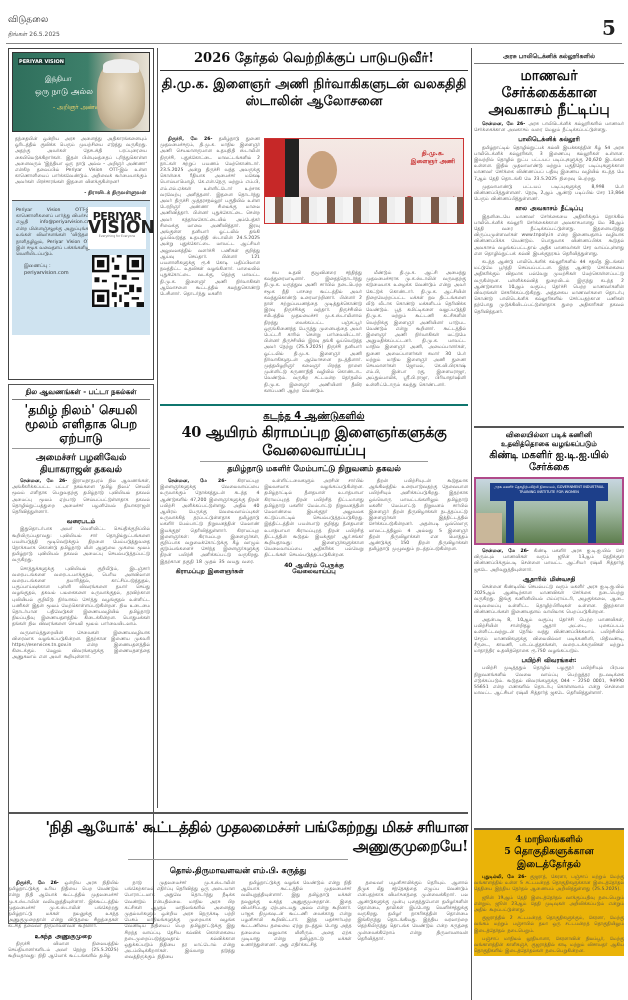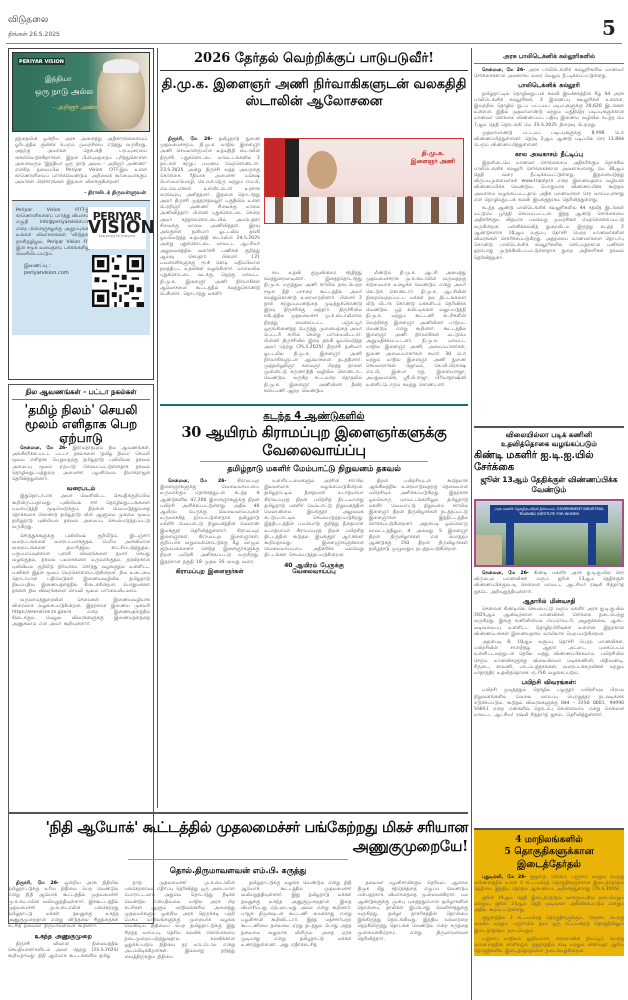--- a/index.html
+++ b/index.html
@@ -70,21 +70,21 @@
   .niti-head { font-size: 14.5px; font-weight: bold; text-align: right; color: #111; font-family: "DejaVu Serif", serif; letter-spacing: -0.4px; }
   .niti-sub { font-size: 8px; font-weight: bold; text-align: center; color: #111; margin-top: 3px; border-top: 1px solid #999; padding-top: 6px; margin-left: 120px; margin-right: 120px; }
   .cols4 { display: flex; gap: 6px; margin-top: 4px; }
   .cols4 > div { flex: 1; }
 
   
   .right-kicker { font-size: 6px; font-weight: bold; color: #222; text-align: center; border-bottom: 1px solid #777; padding: 4px 0 3px; }
   .right-head1 { font-size: 14px; font-weight: bold; text-align: center; color: #111; line-height: 17px; font-family: "DejaVu Serif", serif; margin-top: 3px; }
   .right-art2 { position: absolute; left: 0; top: 378px; width: 150px; border-top: 2px solid #555; padding-top: 3px; }
   .right-kicker2 { font-size: 7px; font-weight: bold; text-align: center; color: #111; }
-  .right-head2 { font-size: 10px; font-weight: bold; text-align: left; color: #111; font-family: "DejaVu Serif", serif; line-height: 12px; }
+  .right-head2 { font-size: 10px; font-weight: bold; text-align: center; color: #111; font-family: "DejaVu Serif", serif; line-height: 12px; }
   .right-head2-sub { font-size: 7.5px; font-weight: bold; text-align: center; color: #111; line-height: 10px; margin-top: 2px; }
   .gate-photo { margin-top: 4px; height: 68px; border: 2px solid #b04a8a; position: relative; background: linear-gradient(180deg, #c7d6e0 0%, #9fb7a0 50%, #5e7e4e 100%); overflow: hidden; }
   .gate-sign { position: absolute; left: 14px; top: 4px; width: 118px; height: 18px; background: #1d3f8a; color: #fff; font-size: 3.5px; text-align: center; line-height: 4.5px; padding-top: 2px; }
   .gate-post-l { position: absolute; left: 30px; top: 20px; width: 8px; height: 50px; background: #1d3f8a; }
   .gate-post-r { position: absolute; left: 112px; top: 20px; width: 8px; height: 50px; background: #1d3f8a; }
   .gate-bldg { position: absolute; left: 0; bottom: 0; width: 26px; height: 30px; background: #c9b79a; }
   .right-art3 { position: absolute; left: 0; top: 780px; width: 150px; border-top: 2px solid #555; padding-top: 4px; }
   .right-head3a { font-size: 9px; font-weight: bold; text-align: center; color: #111; font-family: "DejaVu Serif", serif; }
   .right-head3b { font-size: 9.5px; font-weight: bold; text-align: center; color: #111; font-family: "DejaVu Serif", serif; }
 </style>
@@ -155,20 +155,21 @@
             <rect x="18" y="19" width="3" height="2"></rect>
           <rect x="9" y="19" width="1" height="2"></rect>
         </g>
       </svg>
     </div>
   </div>
 
   <div class="art-tamilnilam">
     <div class="kicker-box">நில ஆவணங்கள் - பட்டா நகல்கள்</div>
     <div class="head-big">'தமிழ் நிலம்' செயலி மூலம் எளிதாக பெற ஏற்பாடு</div>
+    <div class="head-sub">அமைச்சர் பழனிவேல் தியாகராஜன் தகவல்</div>
     <div class="body-text">
       <p><span class="lead-bold">சென்னை, மே 26-</span> <span>இராமநாதபுரம் நில ஆவணங்கள், அங்கீகரிக்கப்பட்ட பட்டா நகல்களை 'தமிழ் நிலம்' செயலி மூலம் எளிதாக பெறுவதற்கு தமிழ்நாடு புவியியல் தகவல் அமைப்பு மூலம் ஏற்பாடு செய்யப்பட்டுள்ளதாக தகவல் தொழில்நுட்பத்துறை அமைச்சர் பழனிவேல் தியாகராஜன் தெரிவித்துள்ளார்.</span></p>
       <div class="subhead">வரைபடம்</div>
       <p>இதுதொடர்பாக அவர் வெளியிட்ட செய்திக்குறிப்பில் கூறியிருப்பதாவது: புவியியல் சார் தொழில்நுட்பங்களை பயன்படுத்தி மூடிவெடுக்கும் திறனை மேம்படுத்துவதை நோக்கமாக கொண்டு தமிழ்நாடு மின் ஆளுமை முகமை மூலம் தமிழ்நாடு புவியியல் தகவல் அமைப்பு செயல்படுத்தப்பட்டு வருகிறது.</p>
       <p>சொத்துக்களுக்கு புவியியல் குறியீடும், இடஞ்சார் வரைபடங்களை வரைபடமாக்குதல், பெரிய அளவிலான வரைபடங்களை தயாரித்தல், காட்சிப்படுத்துதல், பகுப்பாய்வுக்கான புள்ளி விவரங்களை தயார் செய்து வழங்குதல், தகவல் பலகைகளை உருவாக்குதல், தரவிற்கான புவியியல் குறியீடு நிர்வாகம் சேர்த்து வழங்குதல் உள்ளிட்ட பணிகள் இதன் மூலம் மேற்கொள்ளப்படுகின்றன. நில உடைமை தொடர்பான பதிவேடுகள் இணையவழியில் தமிழ்நாடு நிலப்பதிவு இணையதளத்தில் கிடைக்கின்றன. பொதுமக்கள் தங்கள் நில விவரங்களை செயலி மூலம் பார்வையிடலாம்.</p>
       <p>வருவாய்த்துறையின் சேவைகள் இணையவழியாக விரைவாக வழங்கப்படுகின்றன. இதற்கான இணைய முகவரி https://eservices.tn.gov.in என்ற இணையதளத்தில் கிடைக்கும். மேலும் விவரங்களுக்கு இணையதளத்தை அணுகலாம் என அவர் கூறியுள்ளார்.</p>
     </div>
   </div>
 </div>
 
@@ -195,21 +196,21 @@
     <div class="mid-c2 body-text">
       <p>சுய உதவி குழுவினரை சந்தித்து கலந்துரையாடினார். இதைத்தொடர்ந்து தி.மு.க. மருத்துவ அணி சார்பில் நடைபெற்ற சமூக நீதி பாசறை கூட்டத்தில் அவர் கலந்துகொண்டு உரையாற்றினார். பின்னர் 2 நாள் சுற்றுப்பயணத்தை முடித்துக்கொண்டு இரவு திருச்சிக்கு வந்தார். திருச்சியில் சமீபத்தில் முதலமைச்சர் மு.க.ஸ்டாலினால் திறந்து வைக்கப்பட்ட பஞ்சப்பூர் ஒருங்கிணைந்த பேருந்து முனையத்தை அவர் பேட்டரி காரில் சென்று பார்வையிட்டார். பின்னர் திருச்சியில் இரவு தங்கி ஓய்வெடுத்த அவர் நேற்று (25.5.2025) திருச்சி தனியார் ஓட்டலில் தி.மு.க. இளைஞர் அணி நிர்வாகிகளுடன் ஆலோசனை நடத்தினார். முத்தமிழறிஞர் கலைஞர் பிறந்த நாளை முன்னிட்டு கருணாநிதி வழியில் கொண்டாட வேண்டும். வருகிற சட்டமன்ற தேர்தலில் தி.மு.க. இளைஞர் அணியினர் தீவிர களப்பணி ஆற்ற வேண்டும்.</p>
     </div>
     <div class="mid-c3 body-text">
       <p>மீண்டும் தி.மு.க. ஆட்சி அமைந்து முதலமைச்சராக மு.க.ஸ்டாலின் வருவதற்கு கடுமையாக உழைக்க வேண்டும் என்று அவர் கேட்டுக் கொண்டார். தி.மு.க. ஆட்சியின் நிறைவேற்றப்பட்ட மக்கள் நல திட்டங்களை வீடு வீடாக கொண்டு மக்களிடம் தெரிவிக்க வேண்டும். பூத் கமிட்டிகளை வலுப்படுத்தி தி.மு.க. மற்றும் கூட்டணி கட்சிகளின் வெற்றிக்கு இளைஞர் அணியினர் பாடுபட வேண்டும் என்று கூறினார். கூட்டத்தில் இளைஞர் அணி நிர்வாகிகள் மட்டுமே அனுமதிக்கப்பட்டனர். தி.மு.க. மாவட்ட மாநில இளைஞர் அணி, அமைப்பாளர்கள், துணை அமைப்பாளர்கள் சுமார் 30 பேர் மற்றும் மாநில இளைஞர் அணி துணை செயலாளர்கள் ஜோயல், கே.வி.பிரகாஷ் எம்.பி, இன்பா ரகு, இளையராஜா, அப்துல்மாலிக், ஸ்ரீ.பி.ராஜா, பிரியாதர்ஷினி உள்ளிட்டோரும் கலந்து கொண்டனர்.</p>
     </div>
   </div>
 
   <div class="mid-art2" style="top:356px;">
     <div class="kicker-underline">கடந்த 4 ஆண்டுகளில்</div>
-    <div class="head-40k">30 ஆயிரம் கிராமப்புற இளைஞர்களுக்கு வேலைவாய்ப்பு</div>
+    <div class="head-40k">40 ஆயிரம் கிராமப்புற இளைஞர்களுக்கு வேலைவாய்ப்பு</div>
     <div class="head-40k-sub">தமிழ்நாடு மகளிர் மேம்பாட்டு நிறுவனம் தகவல்</div>
     <div class="cols3 body-text">
       <div>
         <p><span class="lead-bold">சென்னை, மே 26-</span> <span>கிராமப்புற இளைஞர்களுக்கு வேலைவாய்ப்பை உருவாக்கும் நோக்கத்துடன் கடந்த 4 ஆண்டுகளில் 47,200 இளைஞர்களுக்கு திறன் பயிற்சி அளிக்கப்பட்டுள்ளது. அதில் 40 ஆயிரம் பேருக்கு வேலைவாய்ப்புகள் உருவாக்கித் தரப்பட்டுள்ளதாக தமிழ்நாடு மகளிர் மேம்பாட்டு நிறுவனத்தின் மேலாண் இயக்குநர் தெரிவித்துள்ளார். கிராமப்புற இளைஞர்கள்: கிராமப்புற இளைஞர்கள், குறிப்பாக வறுமைக்கோட்டுக்கு கீழ் வாழும் குடும்பங்களைச் சேர்ந்த இளைஞர்களுக்கு திறன் பயிற்சி அளிக்கப்பட்டு வருகிறது. இதற்கான தகுதி 18 முதல் 35 வயது வரை.</span></p>
         <div class="subhead">கிராமப்புற இளைஞர்கள்</div>
       </div>
       <div>
         <p>உள்ளிட்டவைகளும் அரசின் சார்பில் இலவசமாக வழங்கப்படுகின்றன. தமிழ்நாட்டில் தீனதயாள் உபாத்யாயா கிராமப்புறத் திறன் பயிற்சித் திட்டமானது தமிழ்நாடு மகளிர் மேம்பாட்டு நிறுவனத்தின் மேலாண்மை இயக்குநர் அலுவலக கட்டுப்பாட்டில் செயல்படுத்தப்படுகிறது. இத்திட்டத்தின் பயன்பாடு குறித்து தீனதயாள் உபாத்யாயா கிராமப்புறத் திறன் பயிற்சித் திட்டத்தின் கூடுதல் இயக்குநர் ஆர்.சங்கர் கூறியதாவது: இளைஞர்களுக்கான வேலைவாய்ப்பை அதிகரிக்க பல்வேறு திட்டங்கள் செயல்படுத்தப்படுகின்றன.</p>
         <div class="subhead">40 ஆயிரம் பேருக்கு வேலைவாய்ப்பு</div>
       </div>
@@ -237,36 +238,36 @@
       </div>
     <div>
         <p>தலைவர் பழனிசாமிக்கும் தெரியும். ஆனால் திமுக மீது சந்தேகத்தை எழுப்ப வேண்டும் என்பதற்காக விமர்சனத்தை முன்வைக்கிறார். பல ஆண்டுகளுக்கு முன்பு புதைந்துபோன தமிழர்களின் தொன்மை, தாலிகள் இப்போது வெளிச்சத்துக்கு வருகிறது. தமிழர் நாகரிகத்தின் தொன்மை இங்கிருந்து தொடங்கியது. இந்திய வரலாற்றை தெற்கிலிருந்து தொடங்க வேண்டும் என்ற கருத்தை முன்வைக்கிறோம் என்று திருமாவளவன் தெரிவித்தார்.</p>
       </div>
   </div>
 </div>
 
 <div class="col-right" style="height:952px;">
   <div>
     <div class="right-kicker">அரசு பாலிடெக்னிக் கல்லூரிகளில்</div>
+    <div class="right-head1">மாணவர் சேர்க்கைக்கான அவகாசம் நீட்டிப்பு</div>
     <div class="body-text" style="margin-top:3px;">
       <p><span class="lead-bold">சென்னை, மே 26-</span> <span>அரசு பாலிடெக்னிக் கல்லூரிகளில் மாணவர் சேர்க்கைக்கான அவகாசம் வரை மேலும் நீட்டிக்கப்பட்டுள்ளது.</span></p>
       <div class="subhead">பாலிடெக்னிக் கல்லூரி</div>
       <p>தமிழ்நாட்டில் தொழில்நுட்பக் கல்வி இயக்ககத்தின் கீழ் 54 அரசு பாலிடெக்னிக் கல்லூரிகள், 3 இணைப்பு கல்லூரிகள் உள்ளன. இவற்றில் தொழில் நுட்ப பட்டயப் படிப்புகளுக்கு 20,620 இடங்கள் உள்ளன. இதில் முதலாமாண்டு மற்றும் பகுதிநேர படிப்புகளுக்கான மாணவர் சேர்க்கை விண்ணப்பப் பதிவு இணைய வழியில் கடந்த மே 7ஆம் தேதி தொடங்கி மே 23.5.2025 நிறைவு பெற்றது.</p>
       <p>முதலாமாண்டு பட்டயப் படிப்புகளுக்கு 8,998 பேர் விண்ணப்பித்துள்ளனர். நேரடி 2ஆம் ஆண்டு படிப்பில் சேர 13,864 பேரும் விண்ணப்பித்துள்ளனர்.</p>
       <div class="subhead">கால அவகாசம் நீட்டிப்பு</div>
       <p>இதனிடையே மாணவர் சேர்க்கையை அதிகரிக்கும் நோக்கில் பாலிடெக்னிக் கல்லூரி சேர்க்கைக்கான அவகாசமானது மே 30ஆம் தேதி வரை நீட்டிக்கப்பட்டுள்ளது. இதனையடுத்து விருப்பமுள்ளவர்கள் www.tnpoly.in என்ற இணையதளம் வழியாக விண்ணப்பிக்க வேண்டும். பொதுவாக விண்ணப்பிக்க கூடுதல் அவகாசம் வழங்கப்பட்டதால் அதிக மாணவர்கள் சேர வாய்ப்புள்ளது என தொழில்நுட்பக் கல்வி இயக்குநரகம் தெரிவித்துள்ளது.</p>
       <p>கடந்த ஆண்டு பாலிடெக்னிக் கல்லூரிகளில் 44 சதவீத இடங்கள் மட்டுமே பூர்த்தி செய்யப்பட்டன. இந்த ஆண்டு சேர்க்கையை அதிகரிக்கும் விதமாக பல்வேறு முயற்சிகள் மேற்கொள்ளப்பட்டு வருகின்றன. பள்ளிக்கல்வித் துறையிடம் இருந்து கடந்த 2 ஆண்டுகளாக 10ஆம் வகுப்பு தேர்ச்சி பெற்ற மாணவர்களின் விவரங்கள் சேகரிக்கப்படுகிறது. அத்தகைய மாணவர்களை தொடர்பு கொண்டு பாலிடெக்னிக் கல்லூரிகளில் சேர்ப்பதற்கான பணிகள் தற்போது முடுக்கிவிடப்பட்டுள்ளதாக துறை அதிகாரிகள் தகவல் தெரிவித்தனர்.</p>
     </div>
   </div>
 
   <div class="right-art2">
     <div class="right-kicker2">விலையில்லா படிக் கணினி</div>
     <div class="right-kicker2">உதவித்தொகை வழங்கப்படும்</div>
     <div class="right-head2">கிண்டி மகளிர் ஐ.டி.ஐ.யில் சேர்க்கை</div>
-    <div class="right-head2-sub">ஜூன் 13ஆம் தேதிக்குள் விண்ணப்பிக்க வேண்டும்</div>
     <div class="gate-photo">
       <div class="gate-bldg"></div>
       <div class="gate-post-l"></div>
       <div class="gate-post-r"></div>
       <div class="gate-sign">அரசு மகளிர் தொழிற்பயிற்சி நிலையம், GOVERNMENT INDUSTRIAL TRAINING INSTITUTE FOR WOMEN</div>
     </div>
     <div class="body-text" style="margin-top:3px;">
       <p><span class="lead-bold">சென்னை, மே 26-</span> <span>கிண்டி மகளிர் அரசு ஐ.டி.ஐ.யில் சேர விரும்பும் மாணவிகள் வரும் ஜூன் 13ஆம் தேதிக்குள் விண்ணப்பிக்கும்படி சென்னை மாவட்ட ஆட்சியர் ரஷ்மி சித்தார்த் ஜகடே அறிவுறுத்தியுள்ளார்.</span></p>
       <div class="subhead">ஆதாரில் மின்வசதி</div>
       <p>சென்னை கிண்டியில் செயல்பட்டு வரும் மகளிர் அரசு ஐ.டி.ஐ.யில் 2025ஆம் ஆண்டிற்கான மாணவிகள் சேர்க்கை நடைபெற்று வருகிறது. இங்கு கணினியியல் எம்ப்ராய்டரி, அழகுக்கலை, ஆடை வடிவமைப்பு உள்ளிட்ட தொழிற்பிரிவுகள் உள்ளன. இதற்கான விண்ணப்பங்கள் இணையதளம் வாயிலாக பெறப்படுகின்றன.</p>

